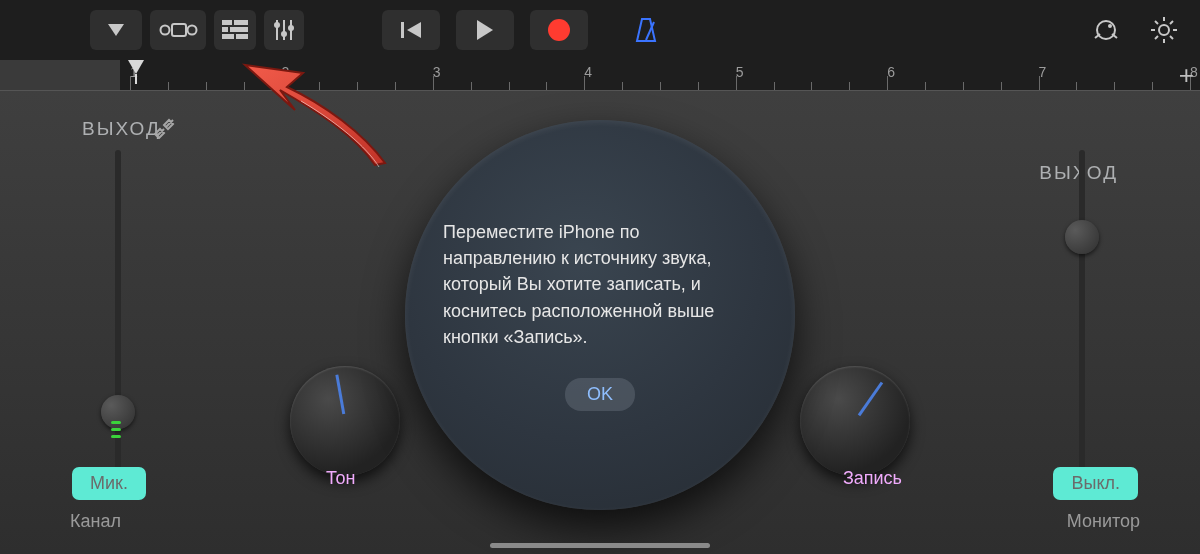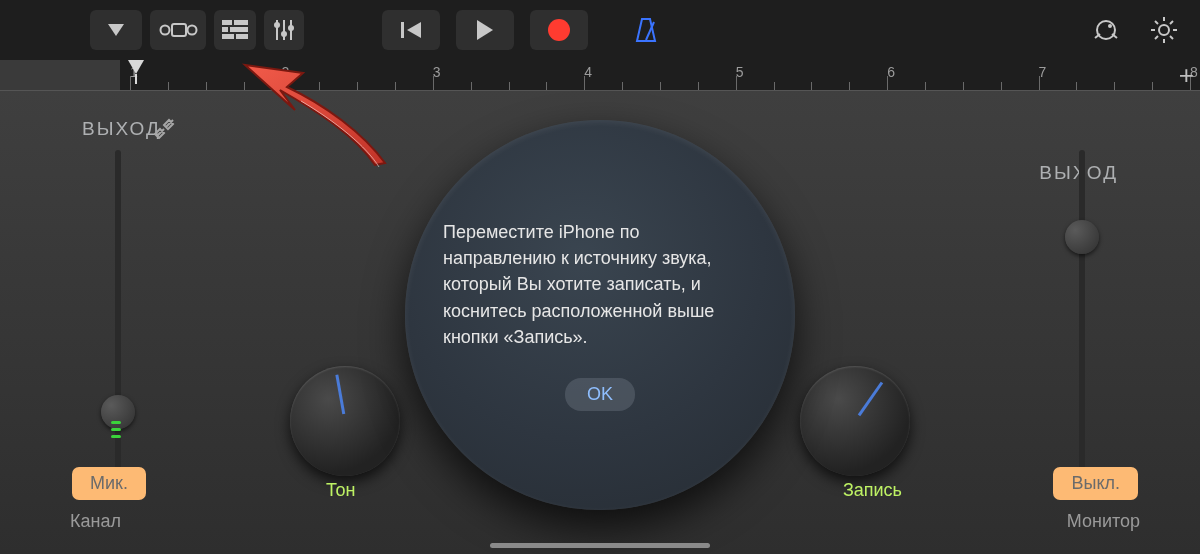--- a/index.html
+++ b/index.html
@@ -91,28 +91,28 @@
   .knob .pointer{
     position:absolute; left:50%; top:8px;
     width:3px;height:40px;
     background:#4a7bd8;
     transform-origin: 50% 47px;
   }
   .knob.tone{ top:366px; left:290px;}
   .knob.tone .pointer{ transform:translateX(-50%) rotate(-10deg);}
   .knob.comp{ top:366px; right:290px;}
   .knob.comp .pointer{ transform:translateX(-50%) rotate(35deg);}
-  .knob-label{position:absolute; top:480px; font-size:18px; color:#bef264;}
+  .knob-label{position:absolute; top:468px; font-size:18px; color:#f0abfc;}
   .knob-label.tone{left:326px;}
   .knob-label.comp{right:298px;}
   
   .btm-btn{
     position:absolute; bottom:54px;
     padding:6px 18px; border-radius:7px;
-    background:#fdba74; color:#6b6b6b; font-size:18px;
+    background:#5eead4; color:#6b6b6b; font-size:18px;
   }
   .btm-btn.mic{left:72px;}
   .btm-btn.off{right:62px;}
   .btm-lbl{position:absolute; bottom:22px; font-size:18px; color:#9a9a9a;}
   .btm-lbl.chan{left:70px;}
   .btm-lbl.mon{right:60px;}
   
   .circle{
     position:absolute; top:120px; left:50%; transform:translateX(-50%);
     width:390px; height:390px; border-radius:50%;

